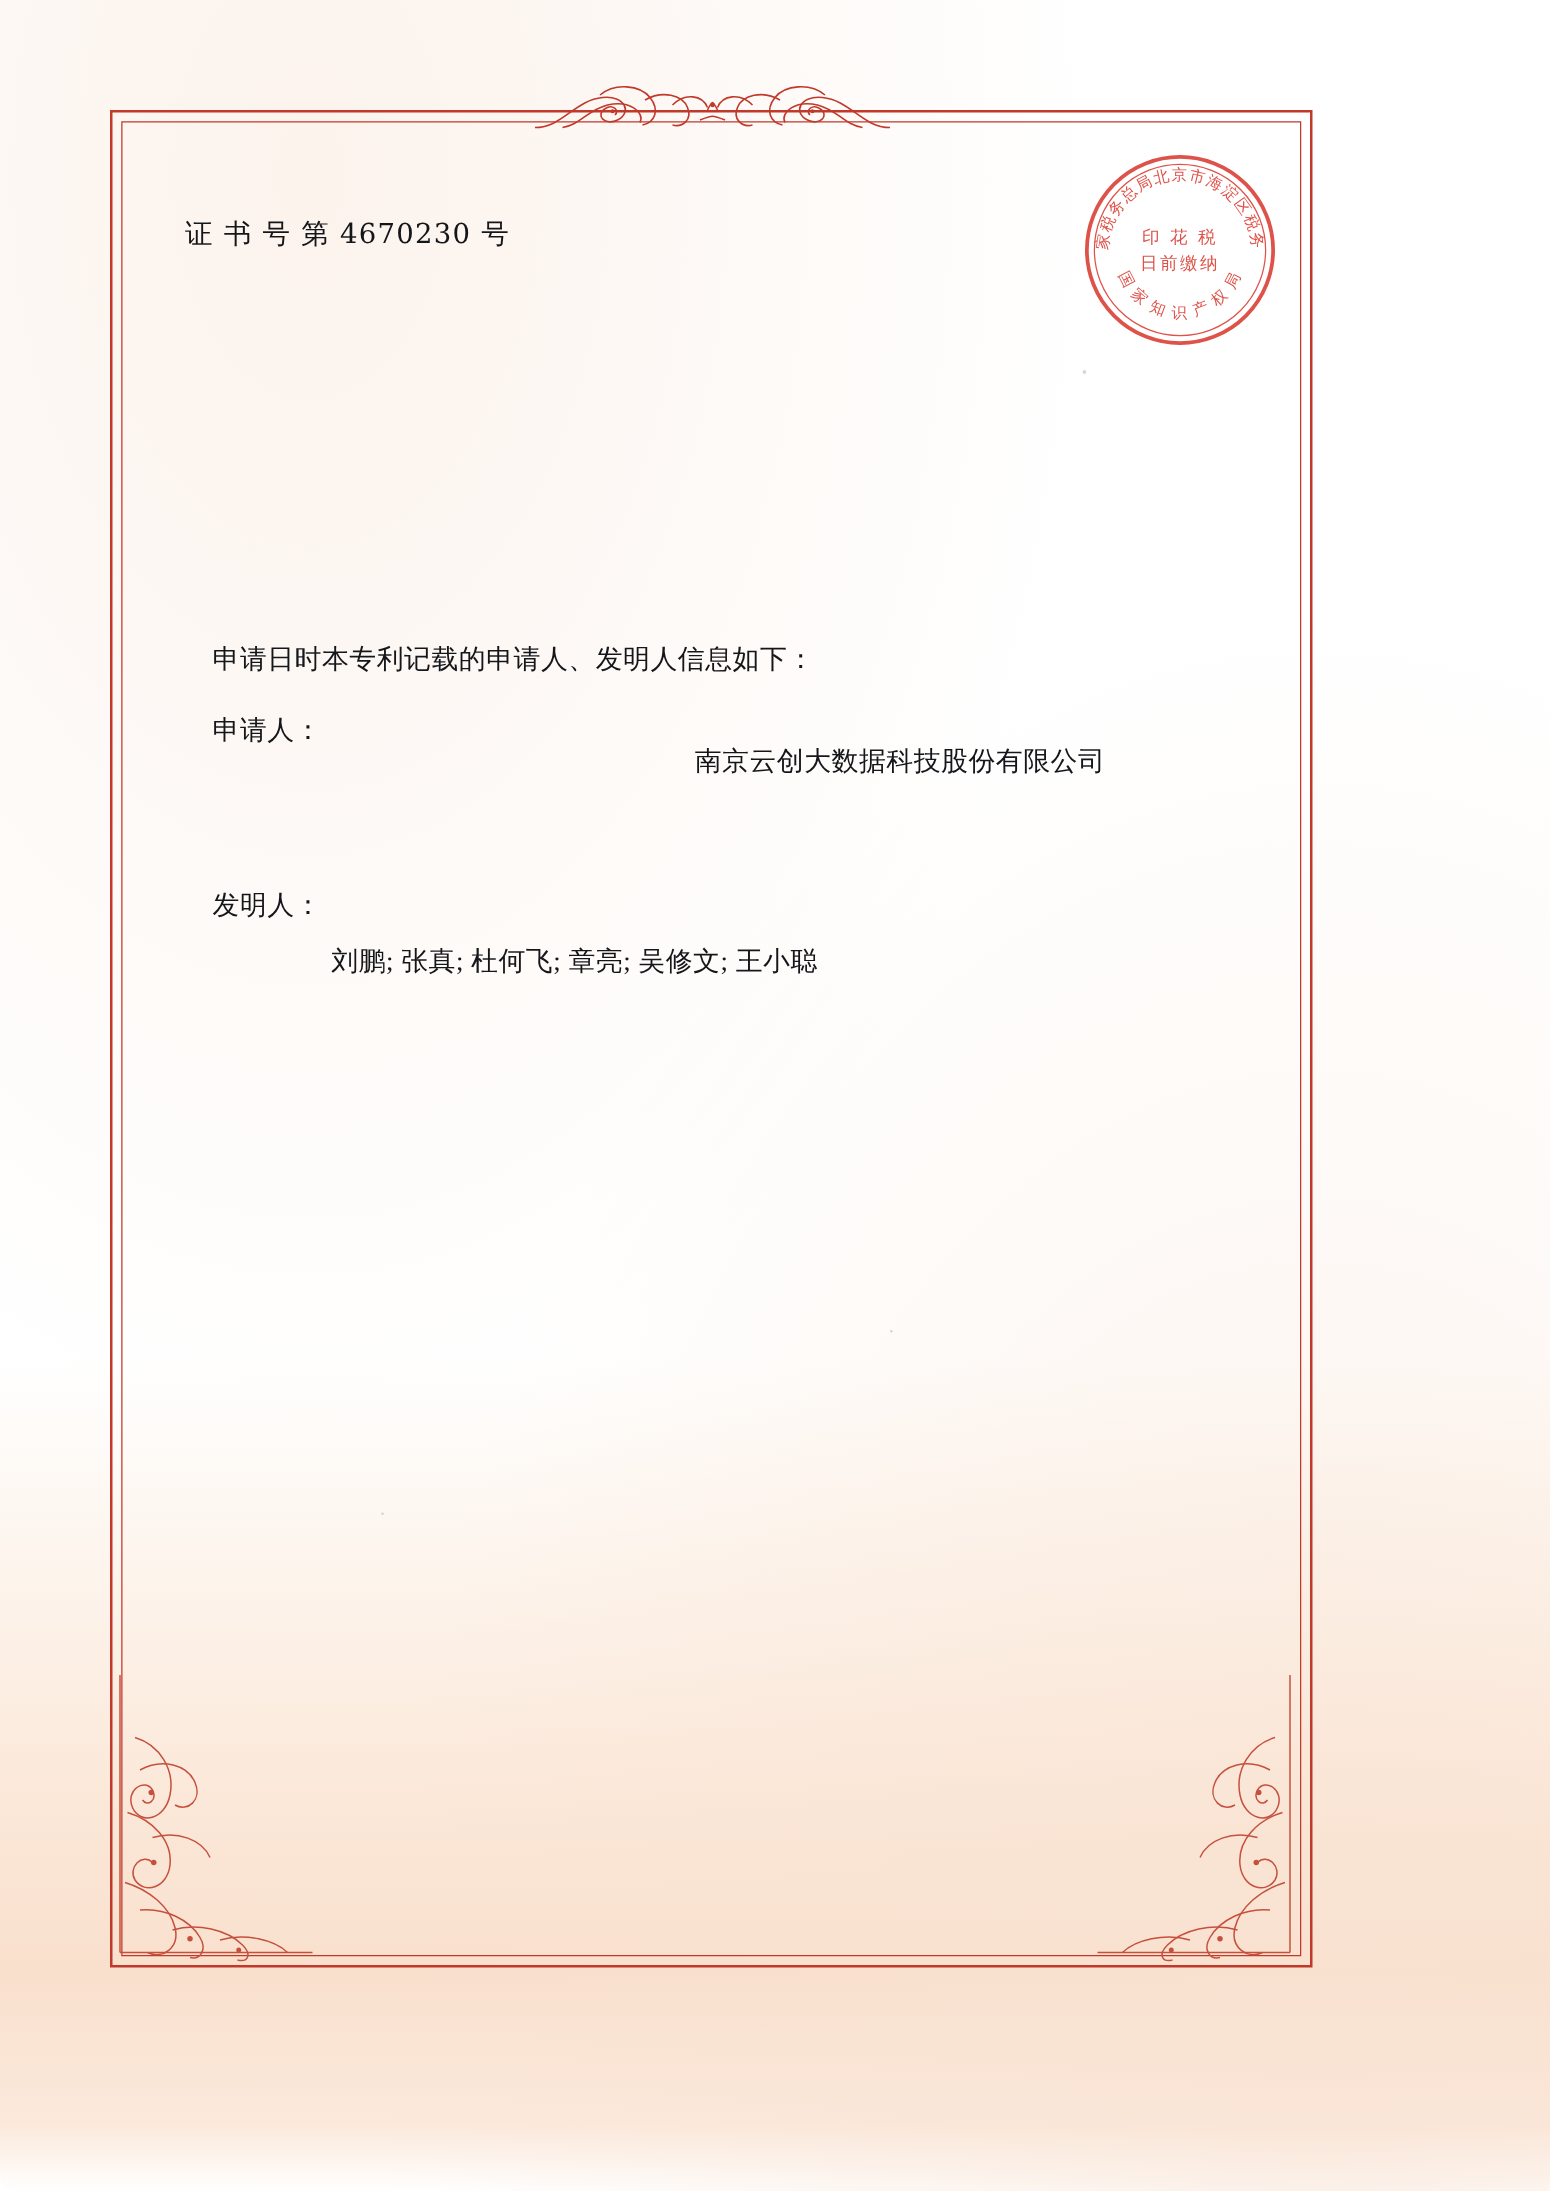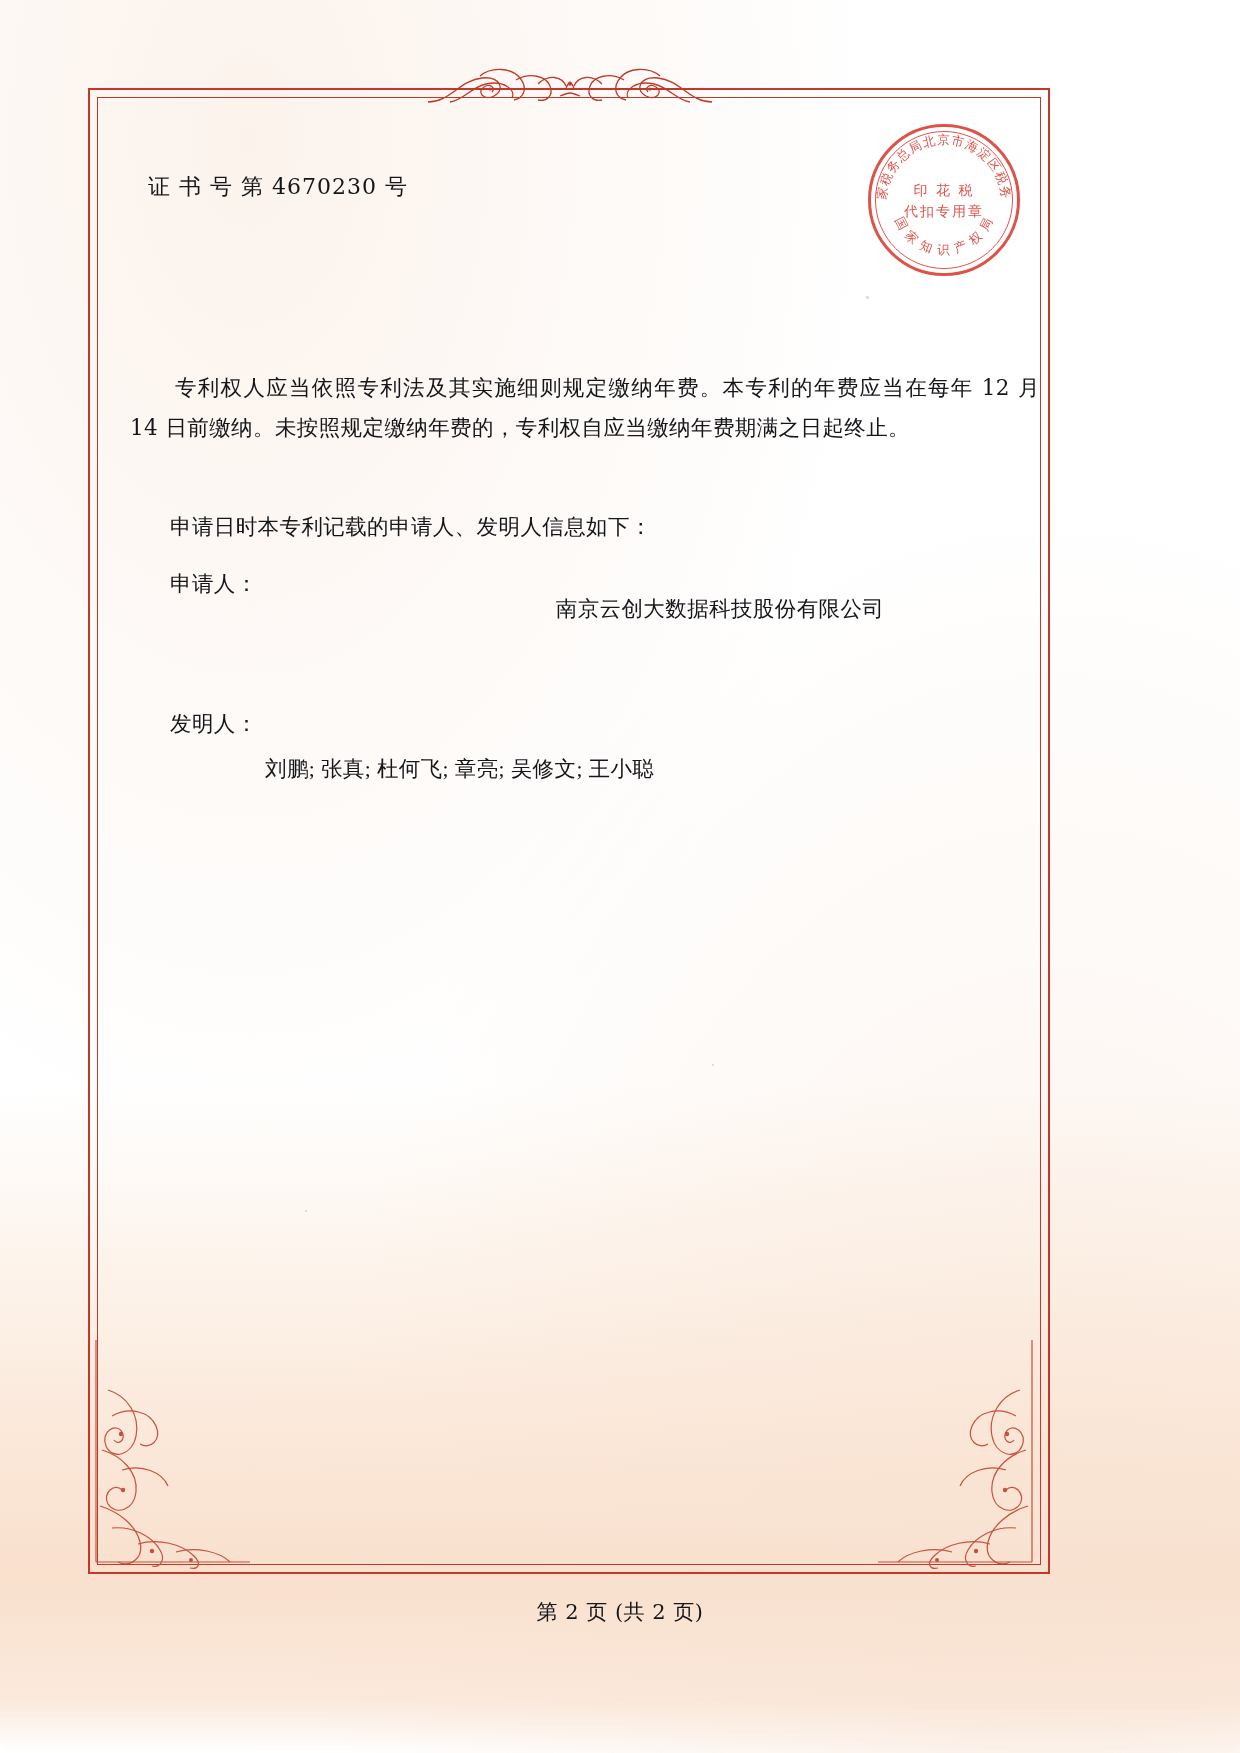--- a/index.html
+++ b/index.html
@@ -299,36 +299,32 @@
       </defs>
       <text>
         <textPath href="#arcTop" startOffset="50%" text-anchor="middle">国家税务总局北京市海淀区税务局</textPath>
       </text>
       <text>
         <textPath href="#arcBottom" startOffset="50%" text-anchor="middle">国 家 知 识 产 权 局</textPath>
       </text>
     </svg>
     <div class="seal-center">
       <div>印 花 税</div>
-      <div>代扣专用章</div>
+      <div>日前缴纳</div>
     </div>
   </div>
 
-  <div class="body-text">
-    <div class="para"><span class="indent"></span><span>专利权人应当依照专利法及其实施细则规定缴纳年费。本专利的年费应当在每年 12 月 14 日前缴纳。未按照规定缴纳年费的，专利权自应当缴纳年费期满之日起终止。</span></div>
-  </div>
 
   <div class="section s-applicants-head">申请日时本专利记载的申请人、发明人信息如下：</div>
 
   <div class="section s-applicant-label">申请人：</div>
 
   <div class="section s-applicant-value">南京云创大数据科技股份有限公司</div>
 
   <div class="section s-inventor-label">发明人：</div>
 
   <div class="section s-inventor-value">刘鹏; 张真; 杜何飞; 章亮; 吴修文; 王小聪</div>
 
-  <div class="footer">第 2 页 (共 2 页)</div>
 
   <div class="speck" style="left:866px; top:296px; width:3px; height:3px;"></div>
   <div class="speck" style="left:712px; top:1064px; width:2px; height:2px;"></div>
   <div class="speck" style="left:305px; top:1210px; width:2px; height:2px;"></div>
 </div>
 
 </body></html>

